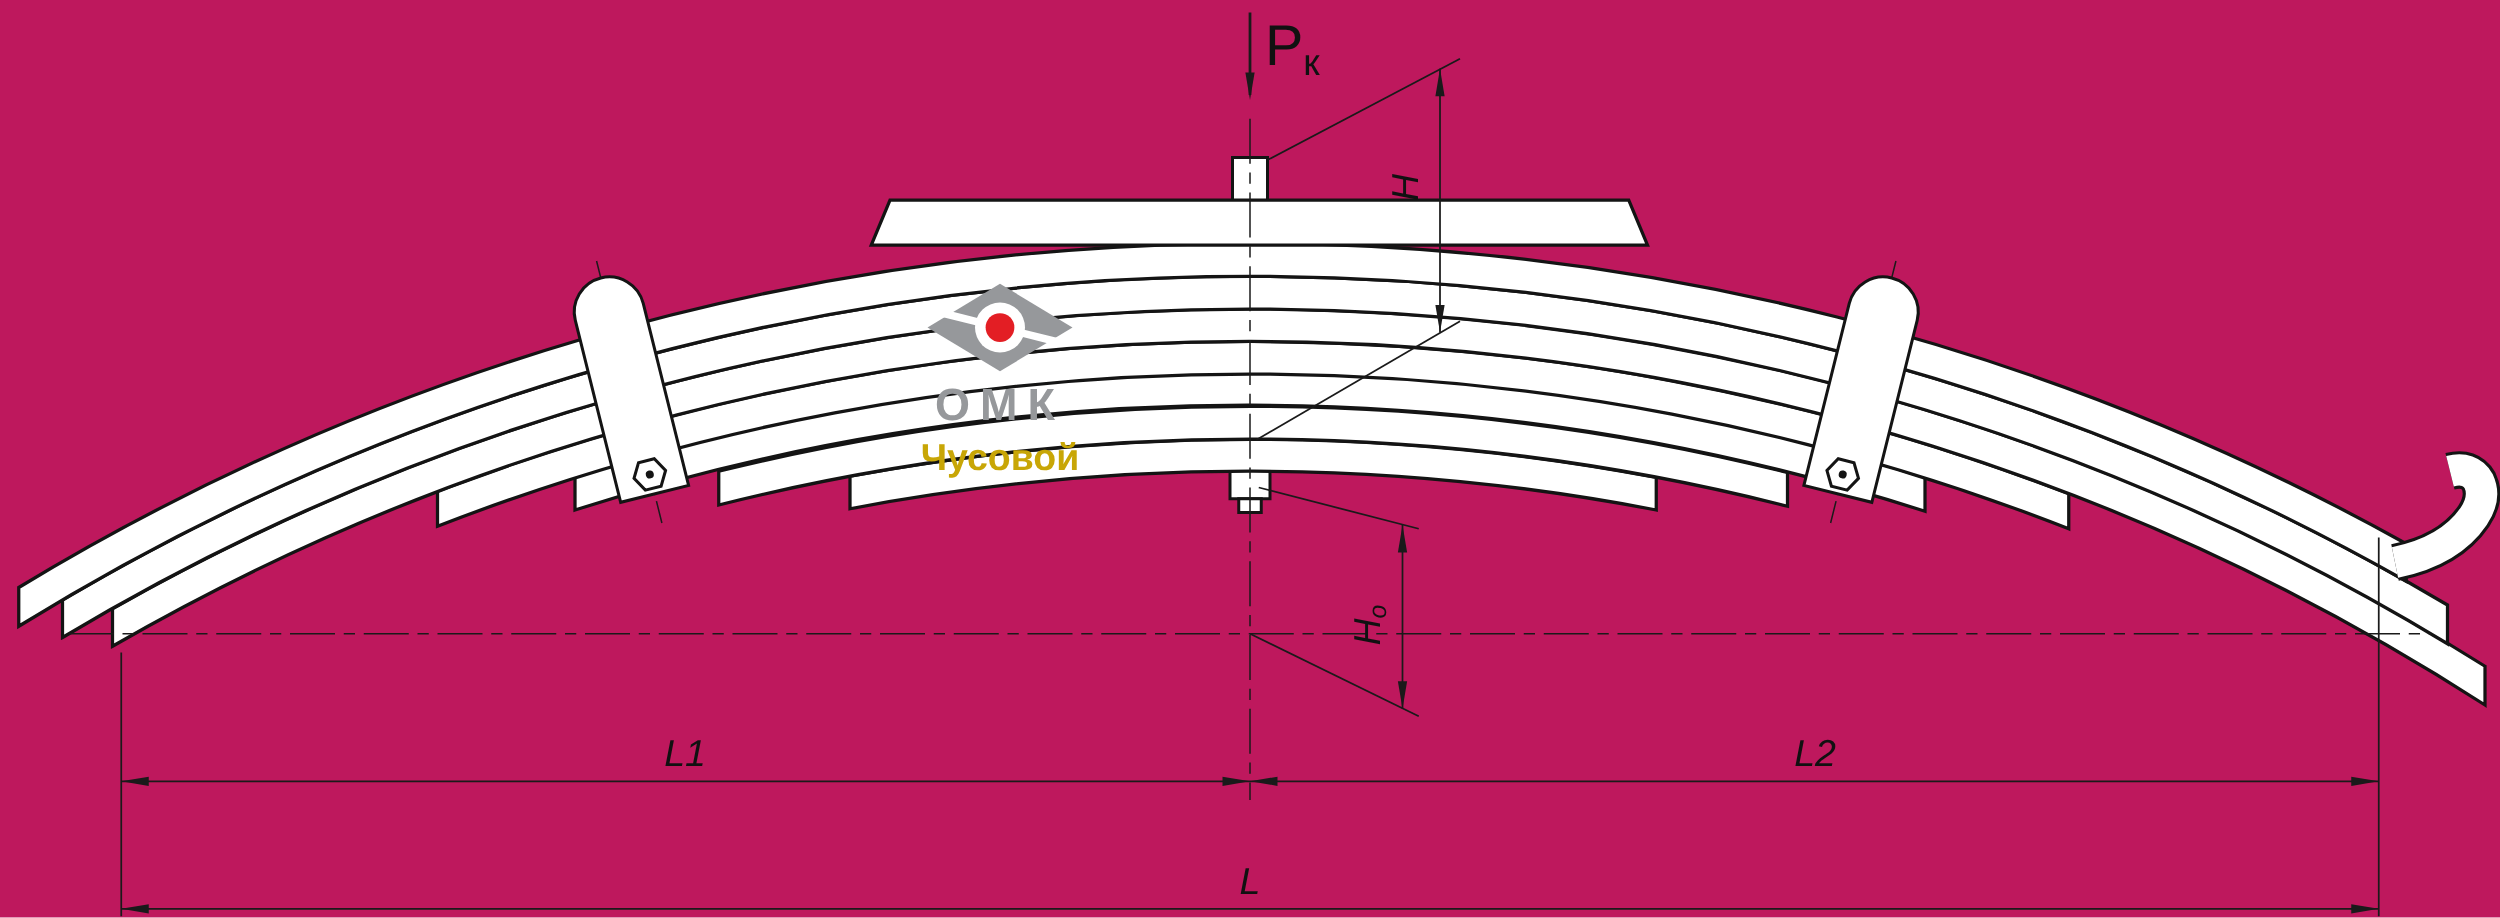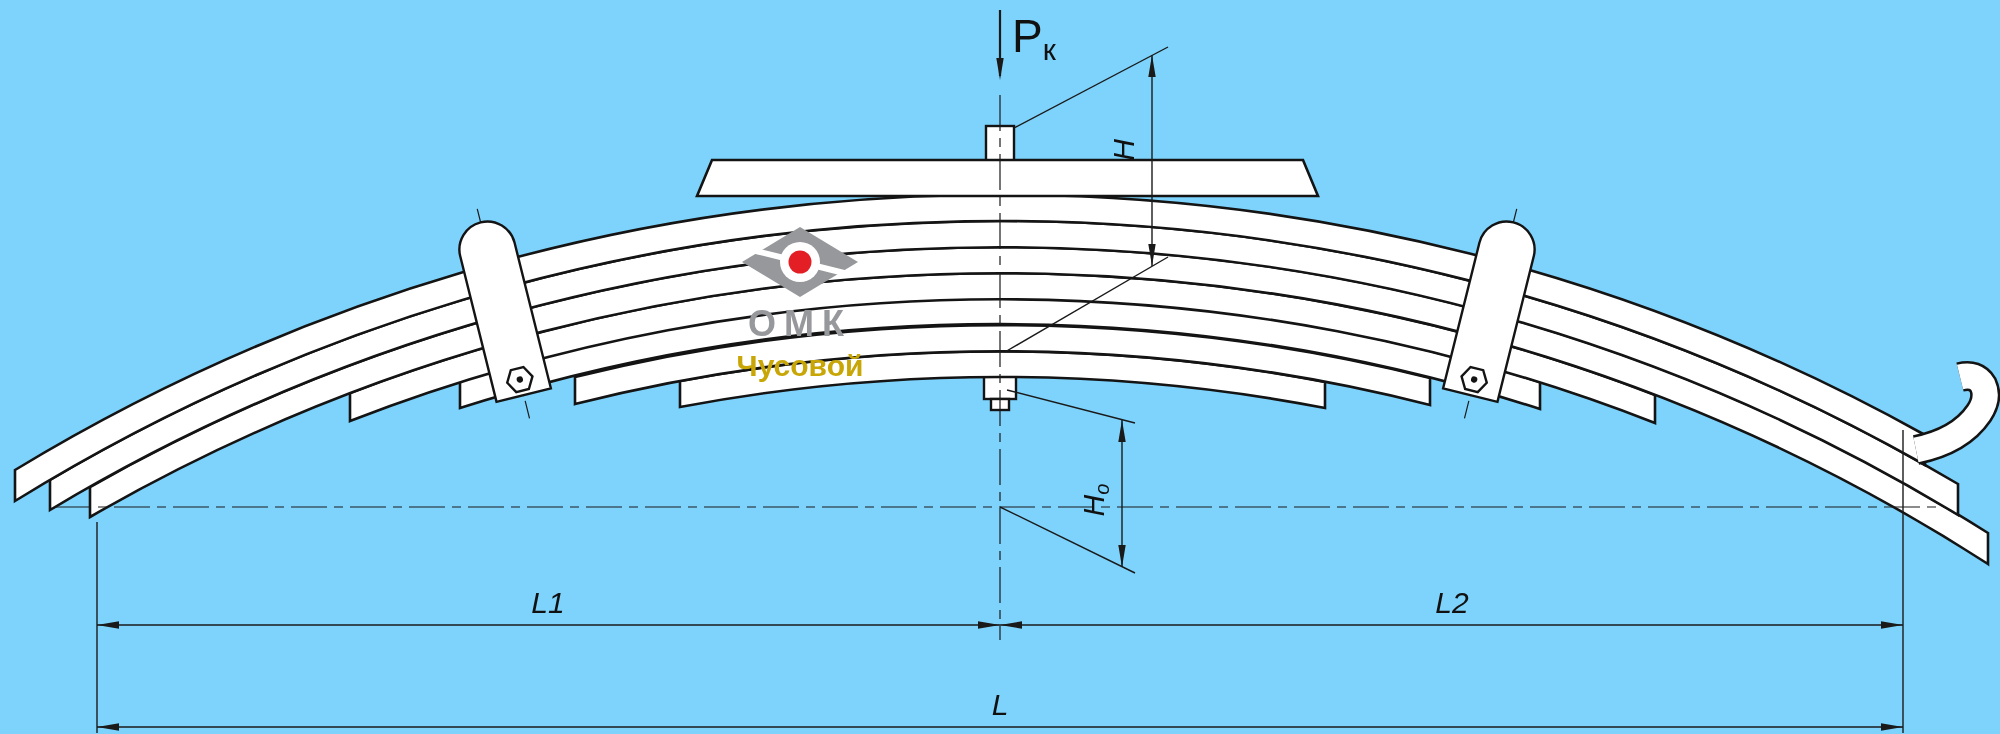--- a/index.html
+++ b/index.html
@@ -1,20 +1,20 @@
 <!DOCTYPE html>
 <html><head>
 <meta charset="utf-8">
 <style>
   html, body { margin: 0; padding: 0; background: #ffffff; }
   .canvas {
     position: relative;
     width: 2000px;
     height: 734px;
-    background: #7dd3fc;
+    background: #be185d;
     overflow: hidden;
     font-family: "Liberation Sans", sans-serif;
   }
   svg { display: block; }
   .leaf   { fill: #ffffff; stroke: #141414; stroke-width: 2.6; }
   .metal  { fill: #ffffff; stroke: #141414; stroke-width: 2.4; }
   .dimln  { stroke: #1a1a1a; stroke-width: 1.4; fill: none; }
   .axis   { stroke: #1a1a1a; stroke-width: 1.2; fill: none; }
   .arrow  { fill: #1a1a1a; stroke: none; }
   .dimtxt { font-family: "Liberation Sans", sans-serif; font-style: italic; font-size: 30px; fill: #111; }

